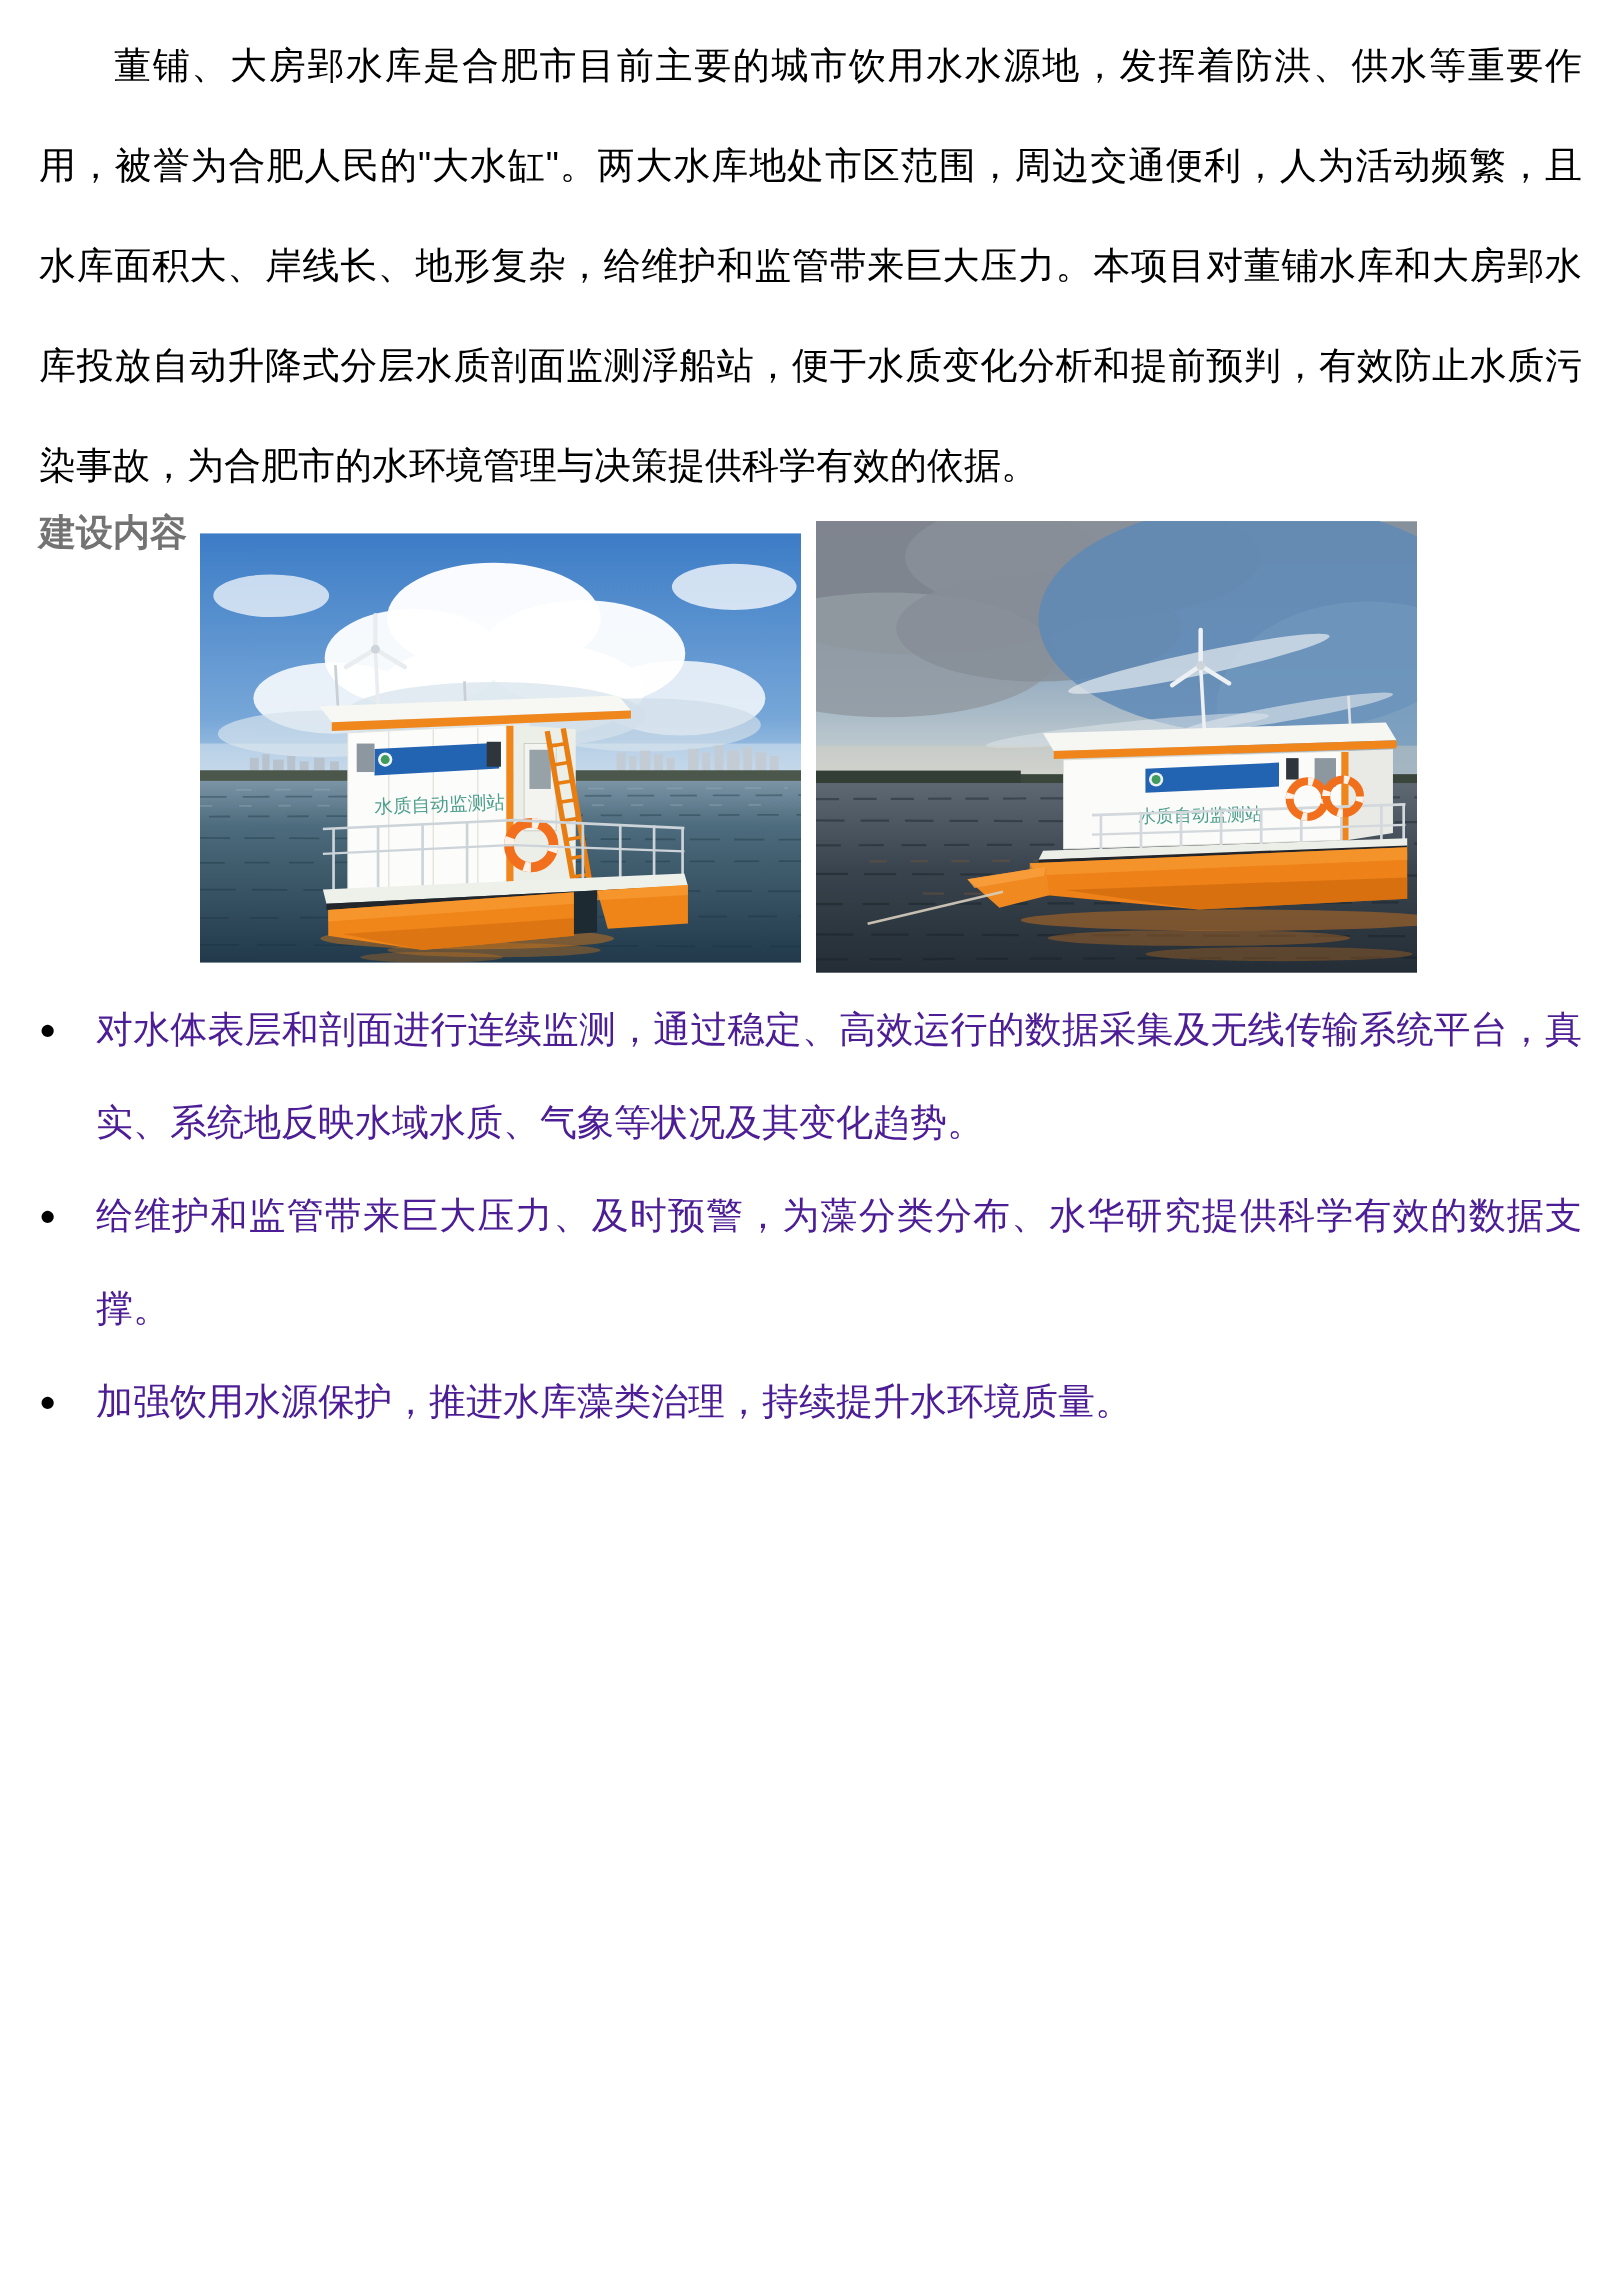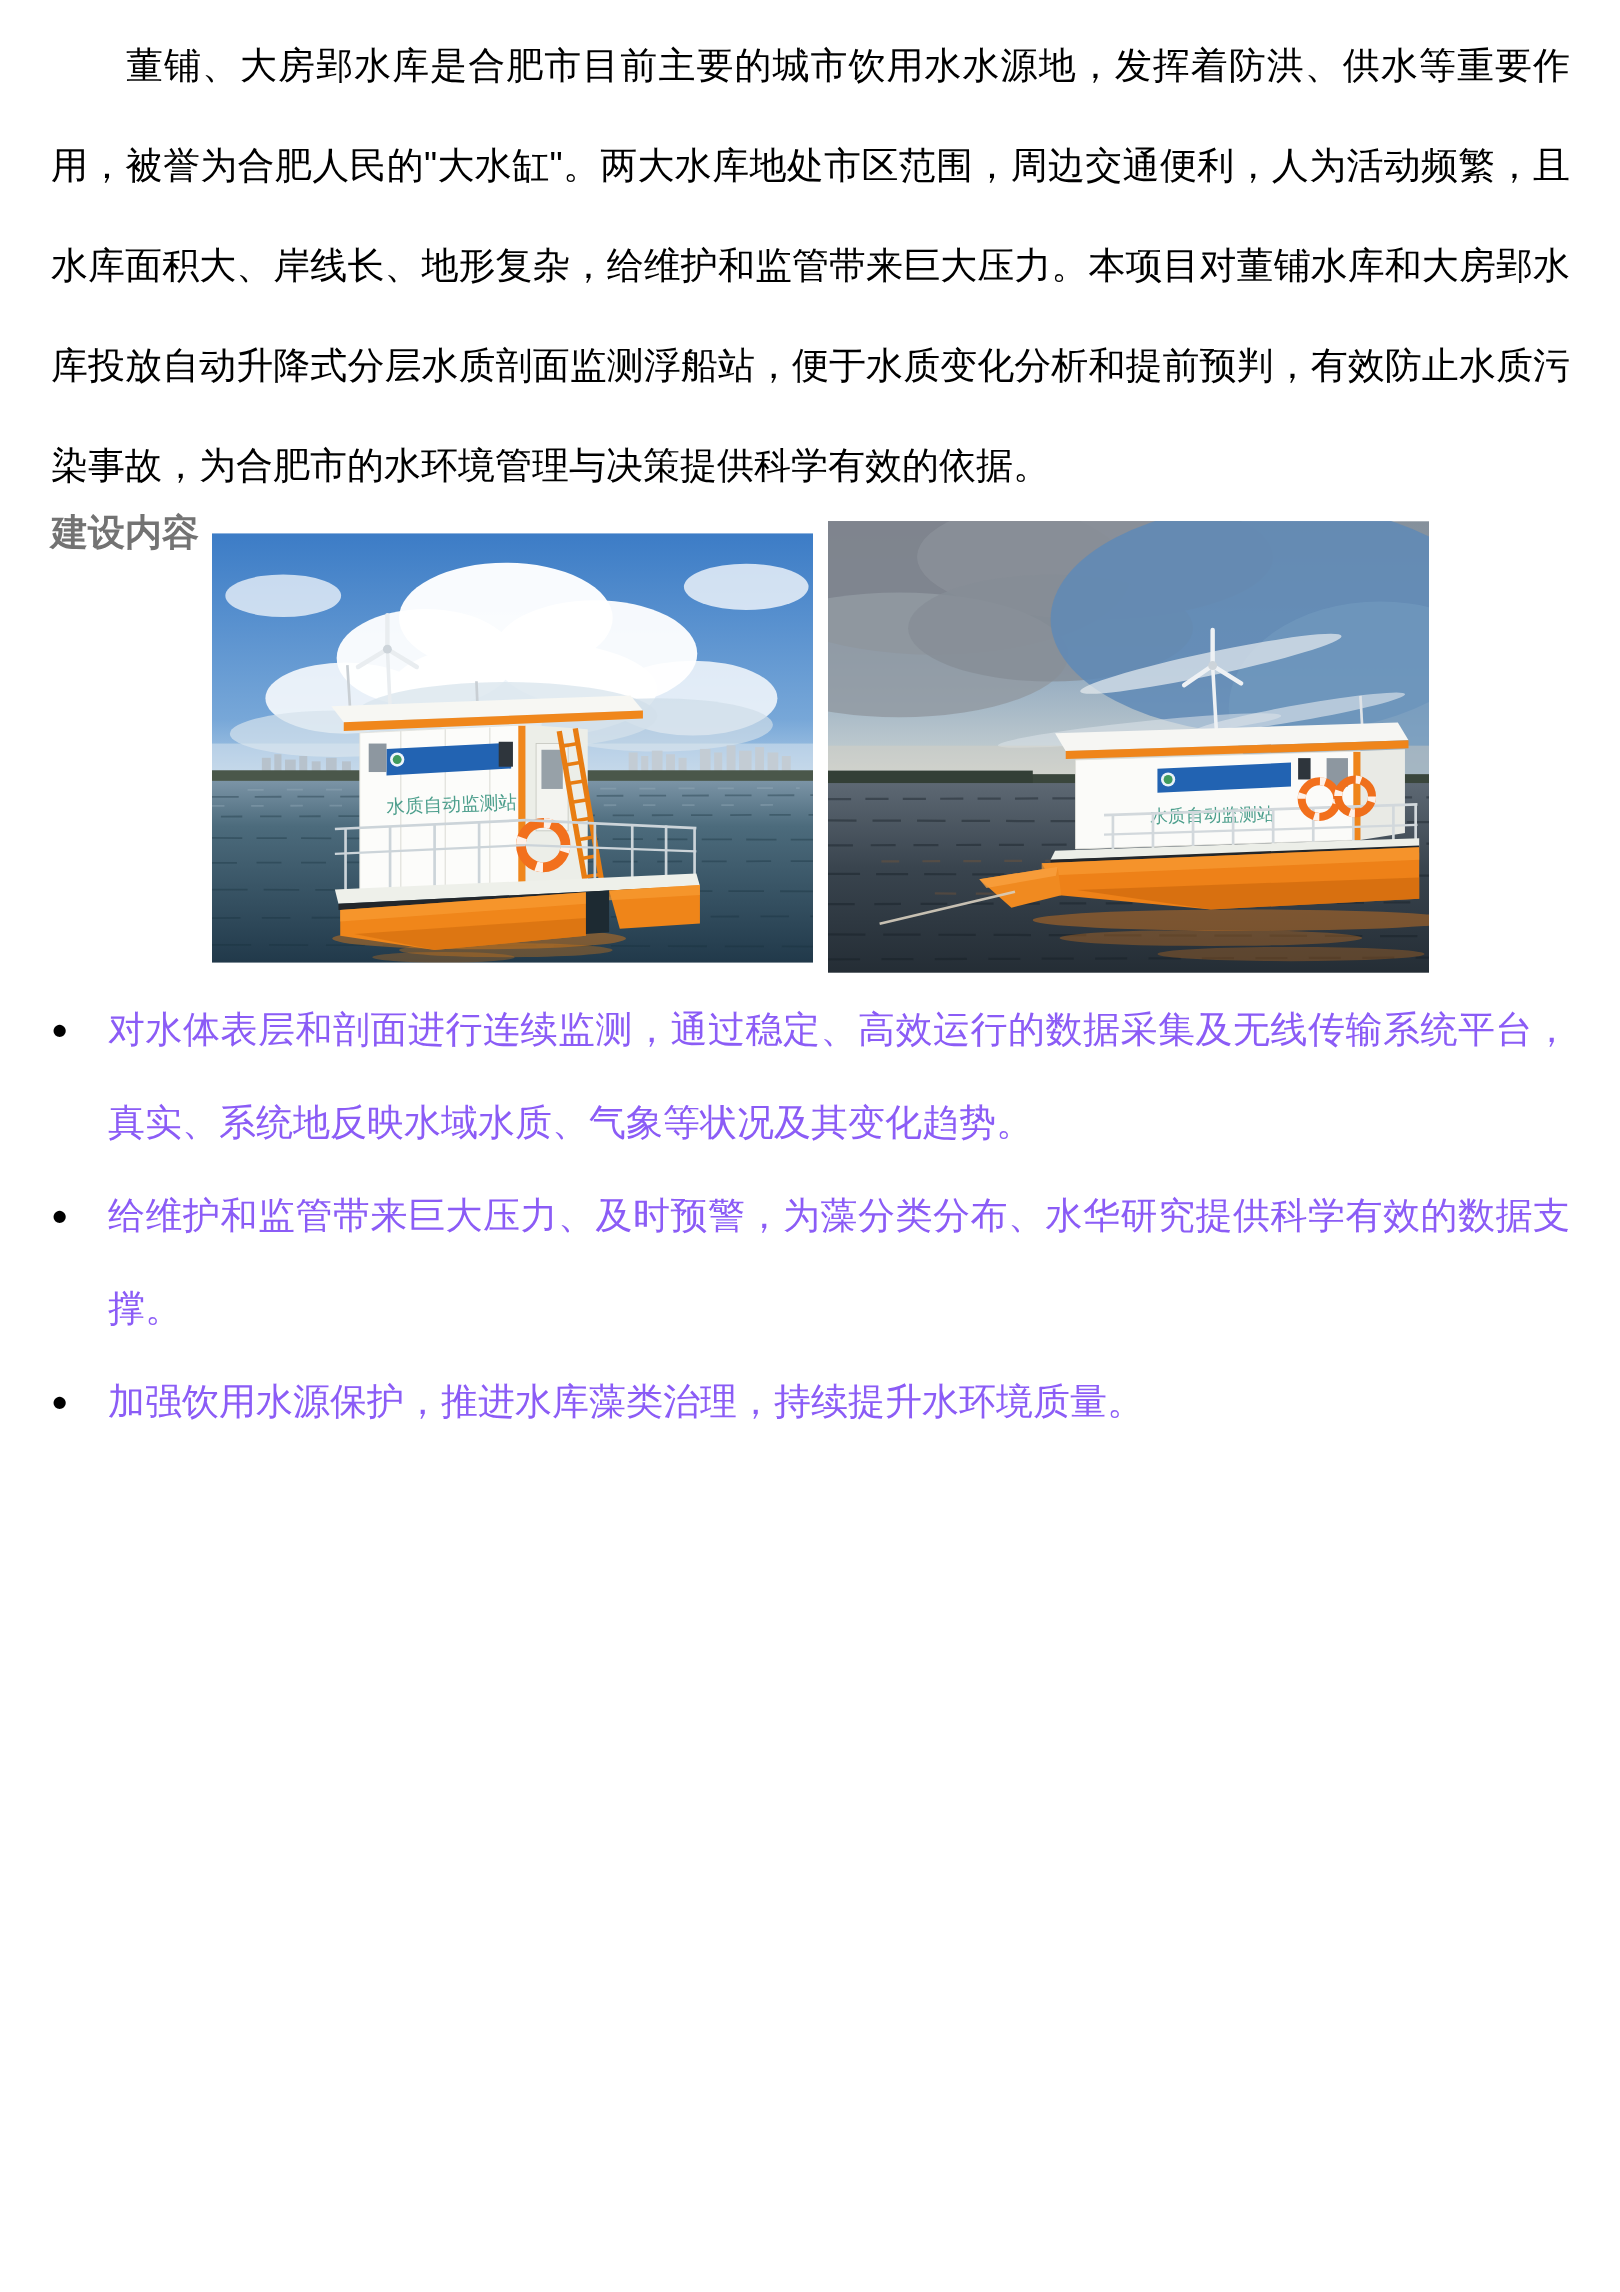--- a/index.html
+++ b/index.html
@@ -1,30 +1,30 @@
 <!DOCTYPE html>
 <html style="font-size:14.3px"><head>
 <meta charset="utf-8">
 <style>
   html,body{margin:0;padding:0;background:#ffffff;}
   body{width:1621px;height:2293px;font-family:"Liberation Sans","DejaVu Sans",sans-serif;color:#000;}
-  .page{box-sizing:border-box;width:1621px;height:2293px;padding:16px 51px 0;background:#fff;overflow:hidden;}
+  .page{box-sizing:border-box;width:1621px;height:2293px;padding:16px 39px 0;background:#fff;overflow:hidden;}
   p.body{margin:0;font-size:37px;line-height:100px;text-align:justify;color:#000;}
   p.indent{text-indent:75px;}
   h2.heading{margin:0;font-size:37px;font-weight:700;line-height:62px;color:#737373;}
   #h-construction{margin-top:-14.3px;}
   .photos{display:flex;gap:15px;padding-left:161px;margin-top:-43px;align-items:flex-start;}
   .photo{display:block;}
   .photo-left{width:601px;height:430px;margin-top:12.5px;}
   .photo-right{width:601px;height:452px;}
   #h-results{margin-top:9px;}
   ul.bullets{list-style:none;margin:10.7px 0 0;padding:0;}
   li.bullet{display:flex;align-items:flex-start;}
   .dot{flex:0 0 57px;font-size:28.5px;line-height:93px;color:#000;}
-  .bullet-text{flex:1;font-size:37px;line-height:93px;text-align:justify;color:#8b5cf6;}
+  .bullet-text{flex:1;font-size:37px;line-height:93px;text-align:justify;color:#4c1d95;}
 </style>
 </head>
 <body>
 
 <div class="page">
 
   <p class="body indent">董铺、大房郢水库是合肥市目前主要的城市饮用水水源地，发挥着防洪、供水等重要作用，被誉为合肥人民的"大水缸"。两大水库地处市区范围，周边交通便利，人为活动频繁，且水库面积大、岸线长、地形复杂，给维护和监管带来巨大压力。本项目对董铺水库和大房郢水库投放自动升降式分层水质剖面监测浮船站，便于水质变化分析和提前预判，有效防止水质污染事故，为合肥市的水环境管理与决策提供科学有效的依据。</p>
 
   <h2 class="heading" id="h-construction">建设内容</h2>
 

